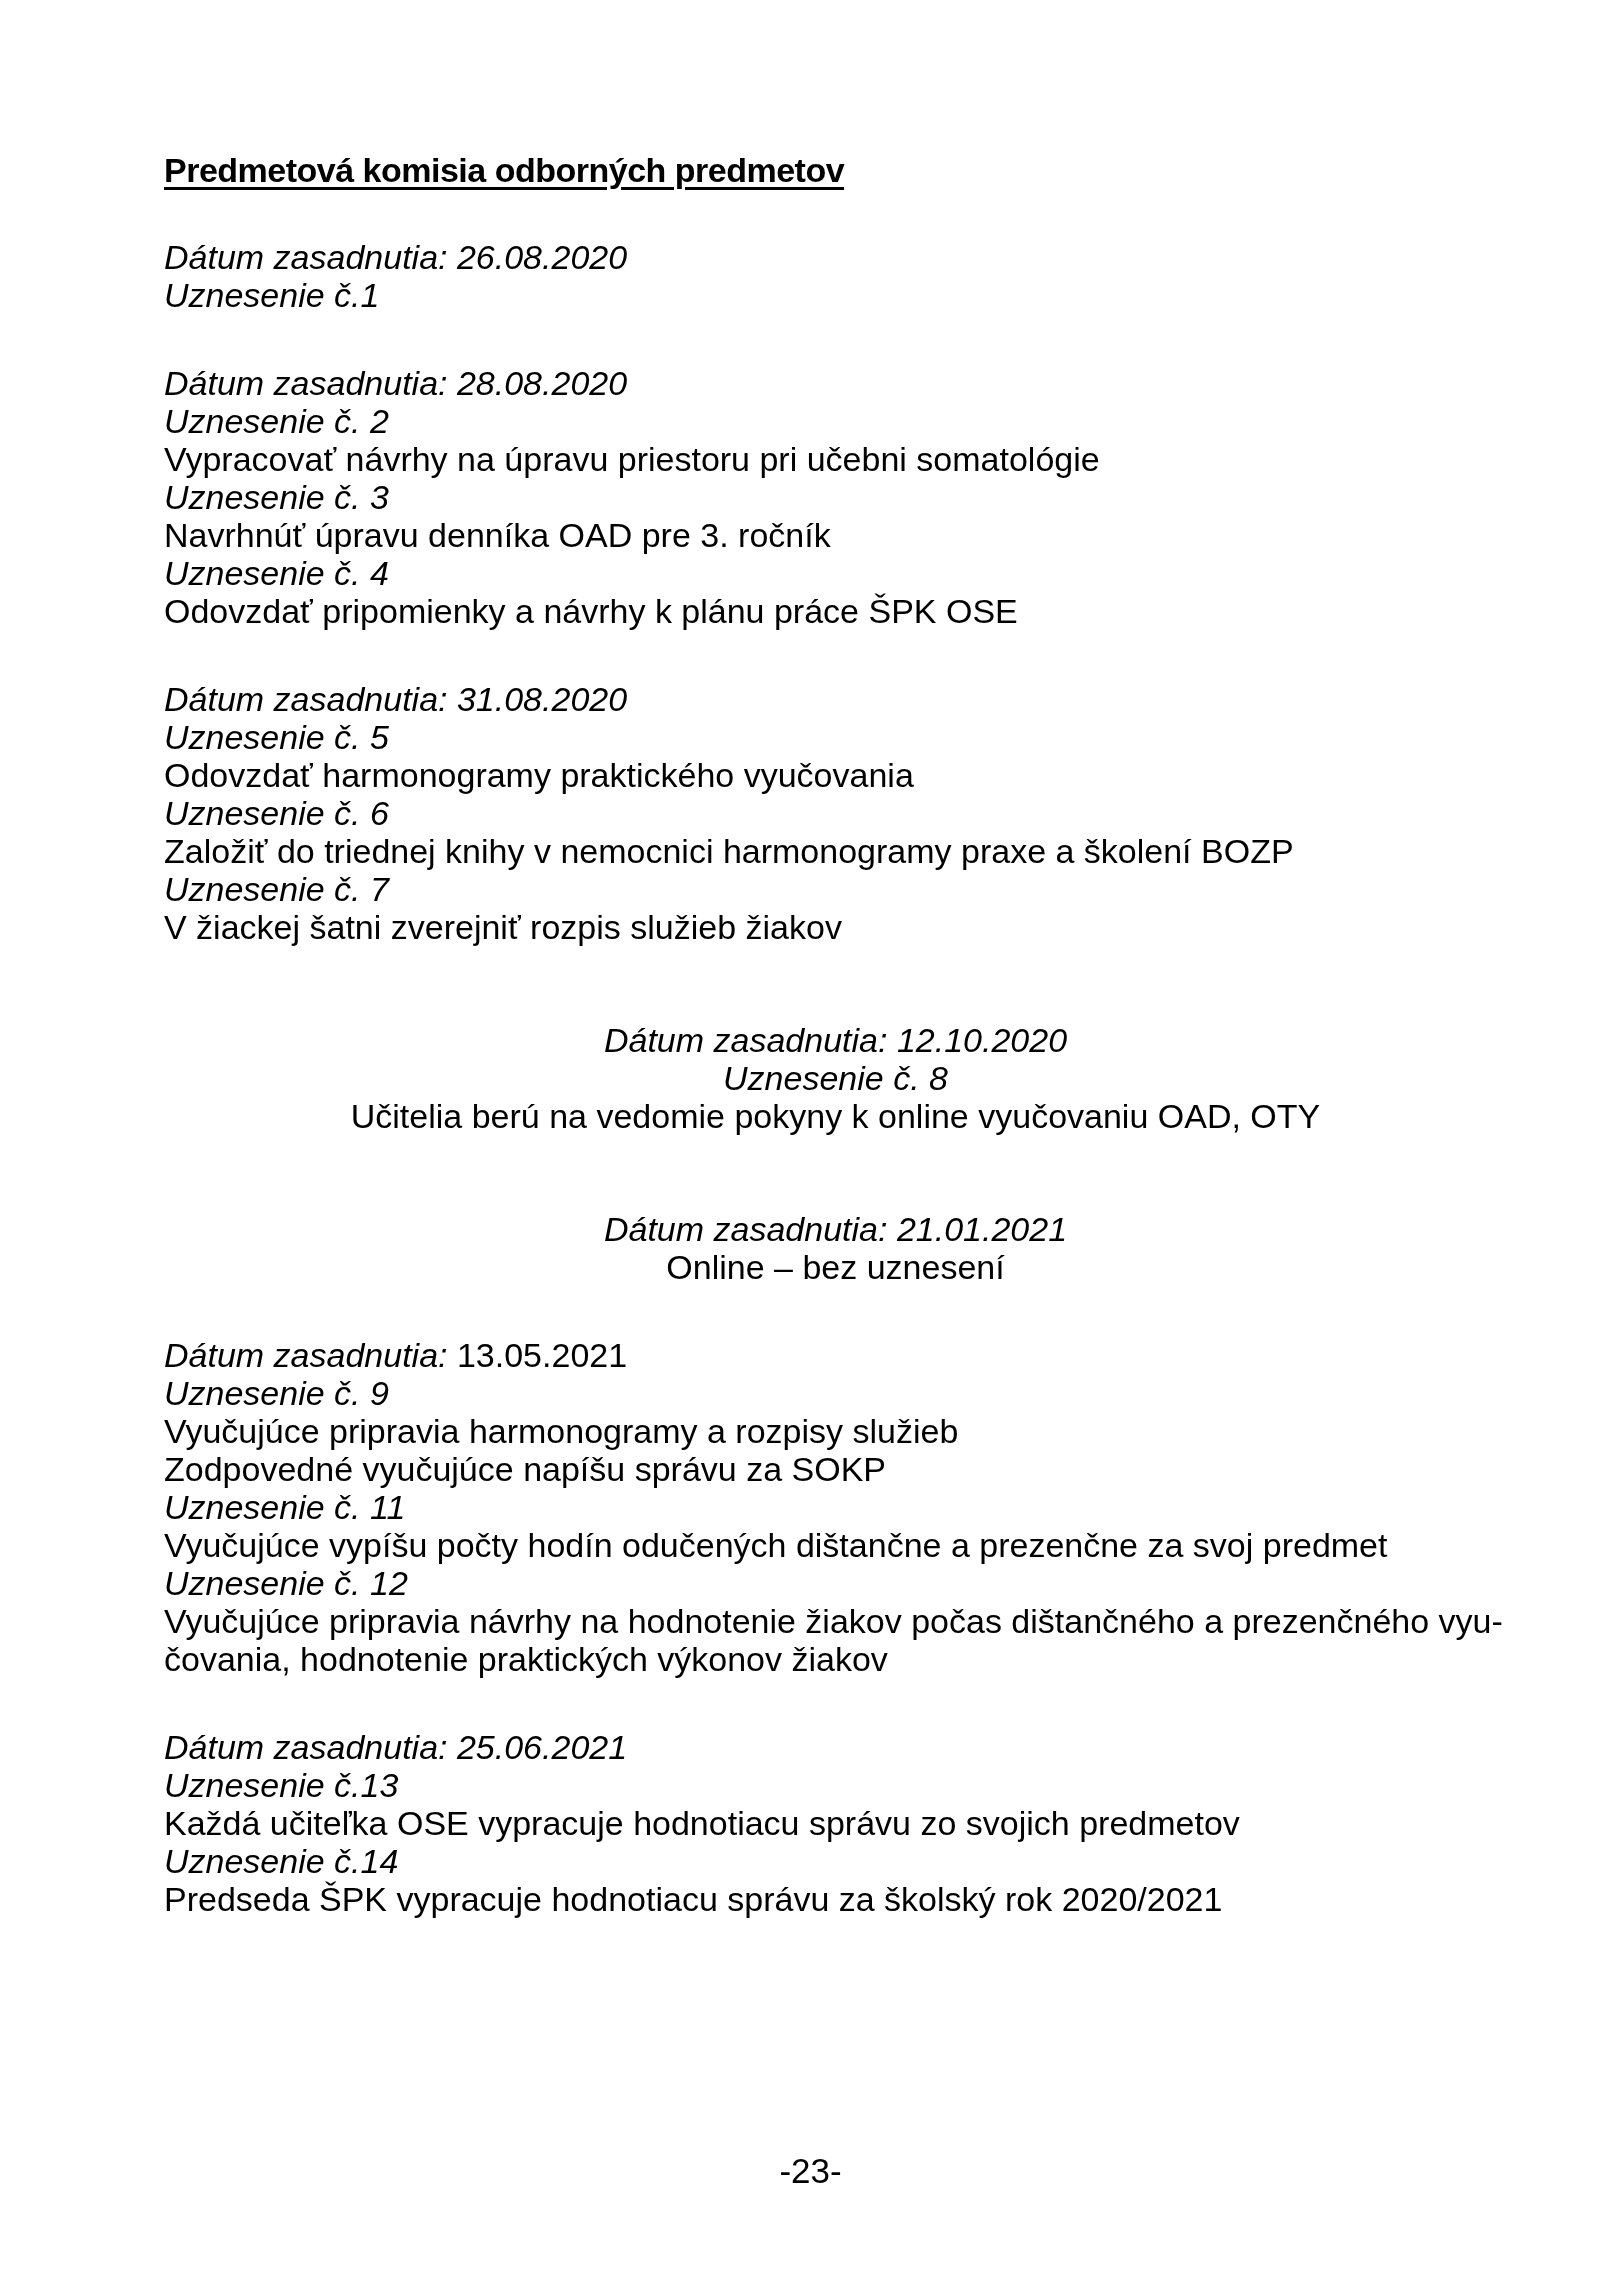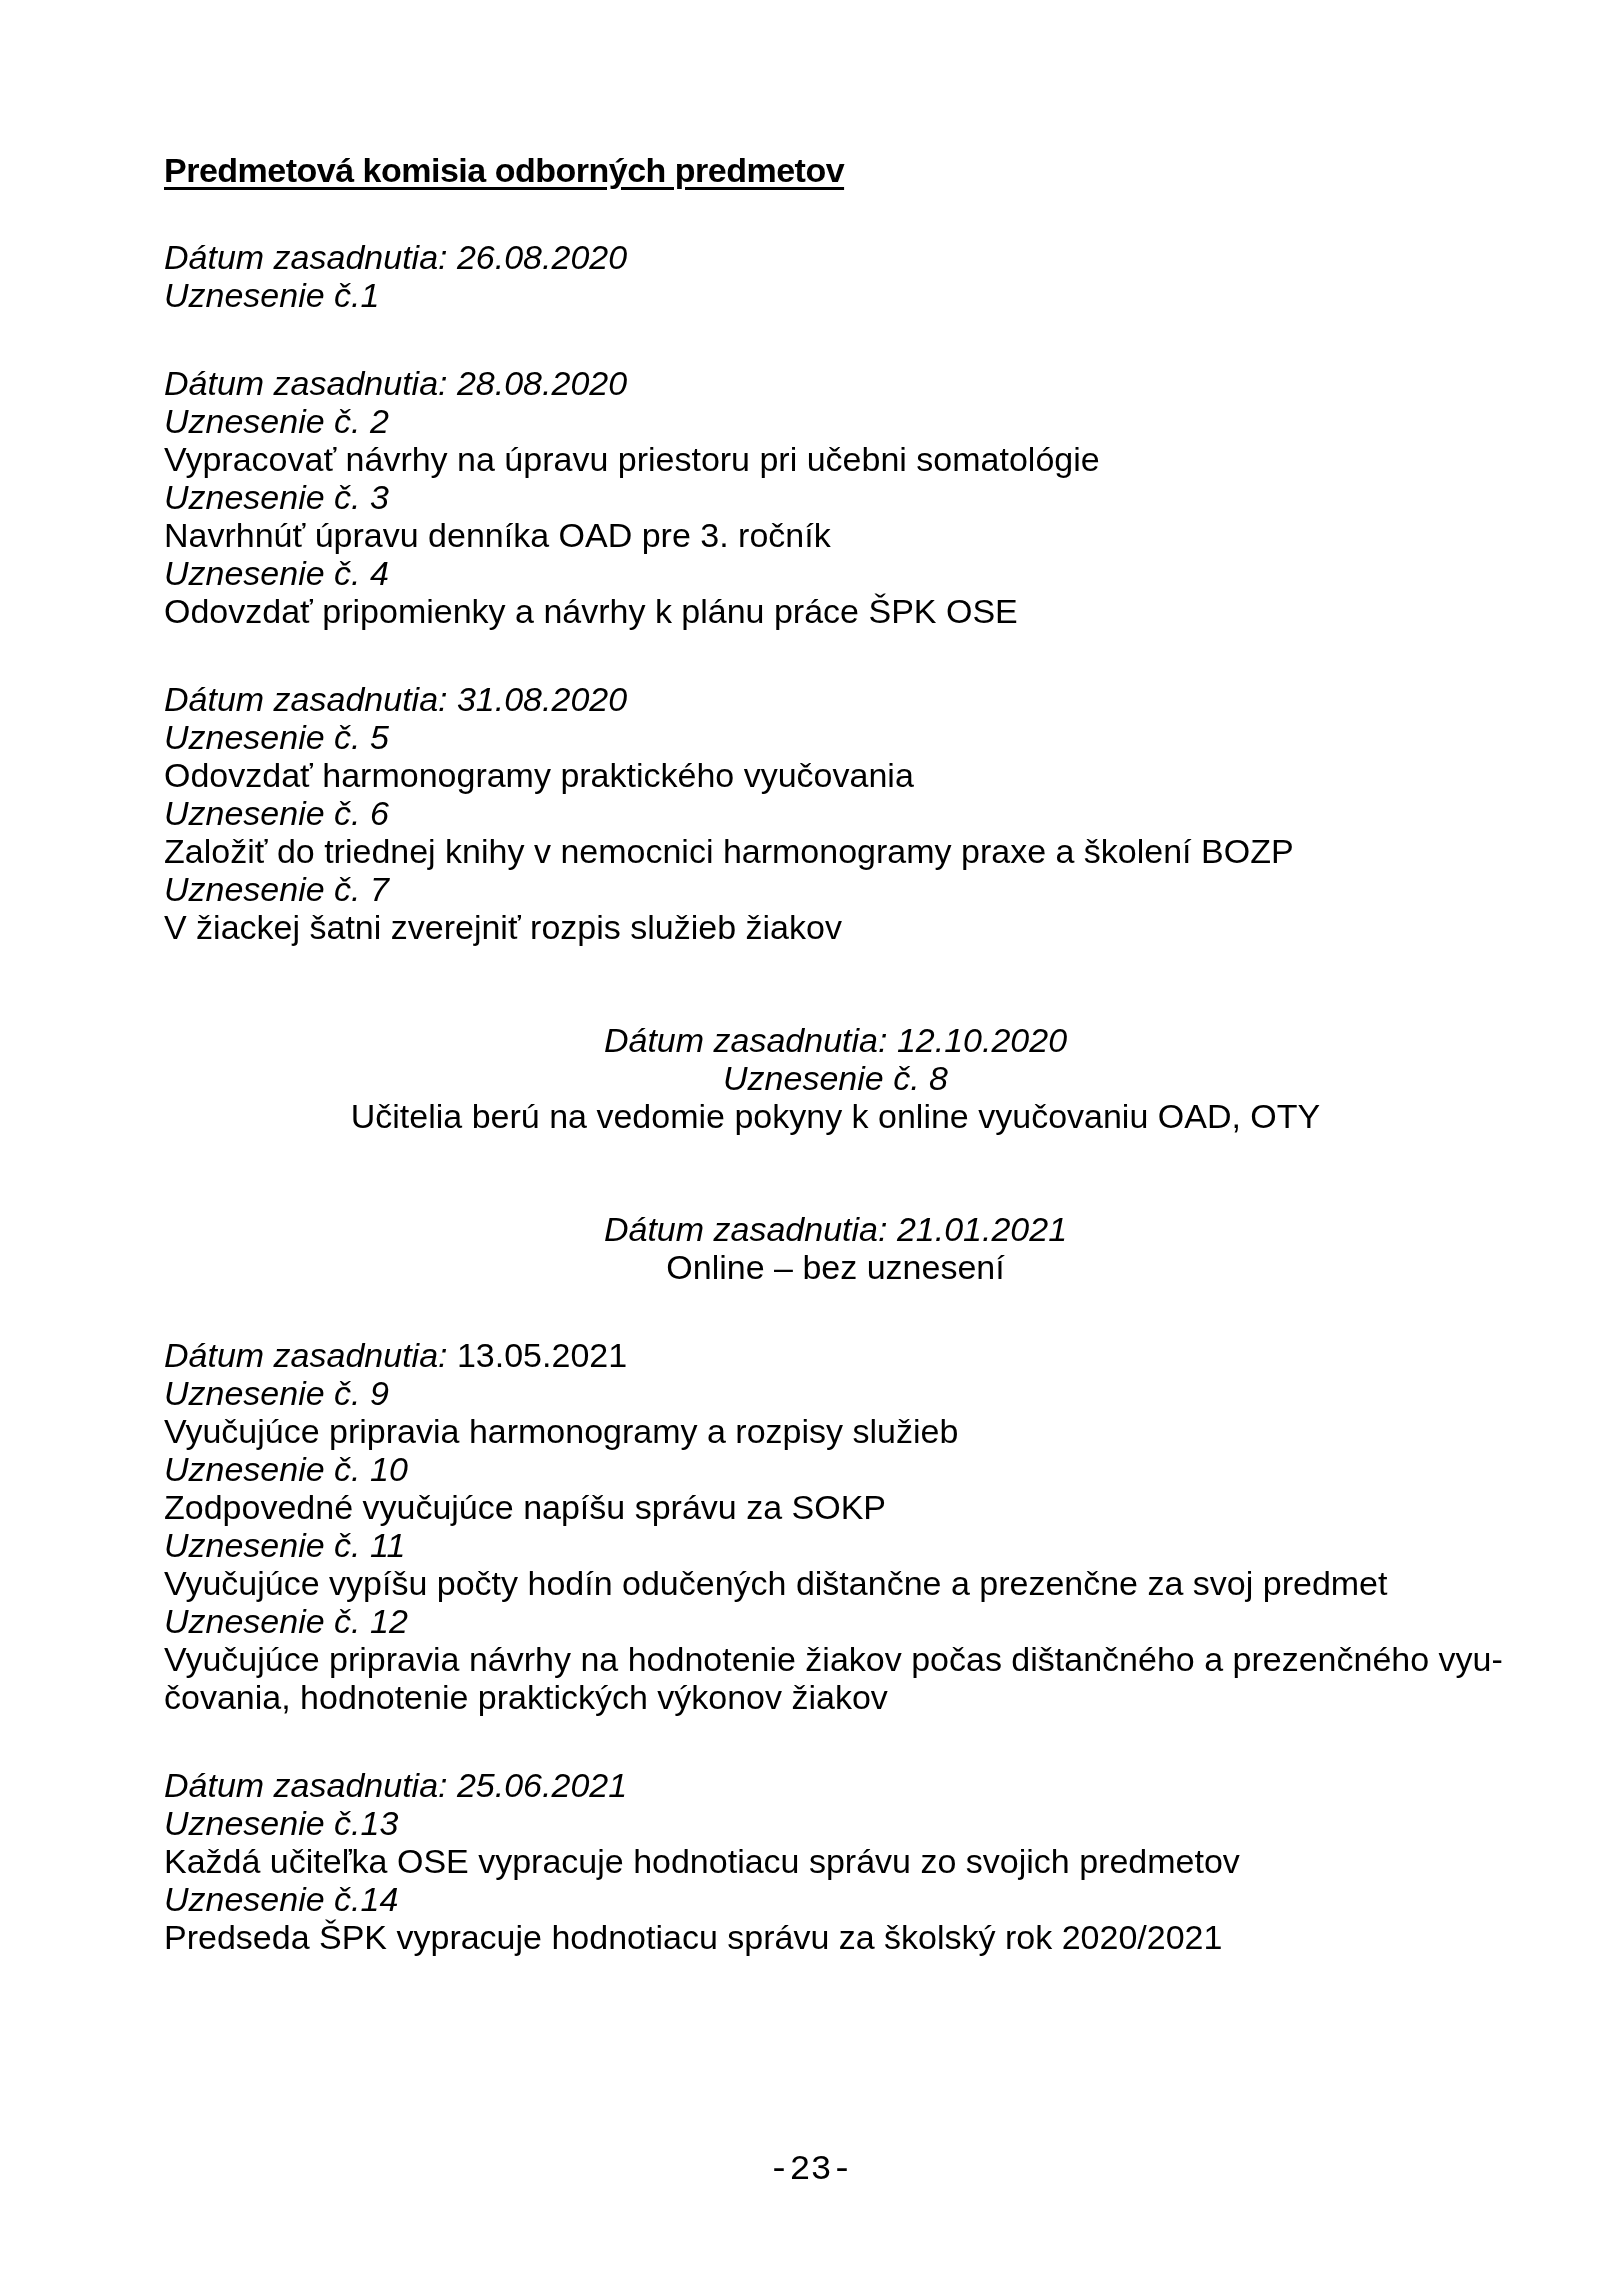--- a/index.html
+++ b/index.html
@@ -36,21 +36,21 @@
   }
   .it { font-style: italic; }
   .section.gap    { margin-top: 50px; }
   .section.gap-lg { margin-top: 75px; text-align: center; }
   .footer {
     position: absolute;
     left: 0;
     top: 2150px;
     width: 1621px;
     text-align: center;
-    font-family: Liberation Mono, monospace;
+    font-family: Liberation Sans, sans-serif;
     font-size: 35px;
     line-height: 41px;
   }
 </style>
 </head>
 <body>
 
 <div class="doc">
 
   <div class="title">Predmetová komisia odborných predmetov</div>
@@ -88,21 +88,20 @@
 
   <div class="section gap-lg">
     <div class="line"><span class="it">Dátum zasadnutia: </span><span class="it">21.01.2021</span></div>
     <div class="line">Online – bez uznesení</div>
   </div>
 
   <div class="section gap">
     <div class="line"><span class="it">Dátum zasadnutia: </span><span>13.05.2021</span></div>
     <div class="line it">Uznesenie č. 9</div>
     <div class="line">Vyučujúce pripravia harmonogramy a rozpisy služieb</div>
-    <div class="line it">Uznesenie č. 10</div>
     <div class="line">Zodpovedné vyučujúce napíšu správu za SOKP</div>
     <div class="line it">Uznesenie č. 11</div>
     <div class="line">Vyučujúce vypíšu počty hodín odučených dištančne a prezenčne za svoj predmet</div>
     <div class="line it">Uznesenie č. 12</div>
     <div class="line">Vyučujúce pripravia návrhy na hodnotenie žiakov počas dištančného a prezenčného vyu-</div>
     <div class="line">čovania, hodnotenie praktických výkonov žiakov</div>
   </div>
 
   <div class="section gap">
     <div class="line"><span class="it">Dátum zasadnutia: </span><span class="it">25.06.2021</span></div>

